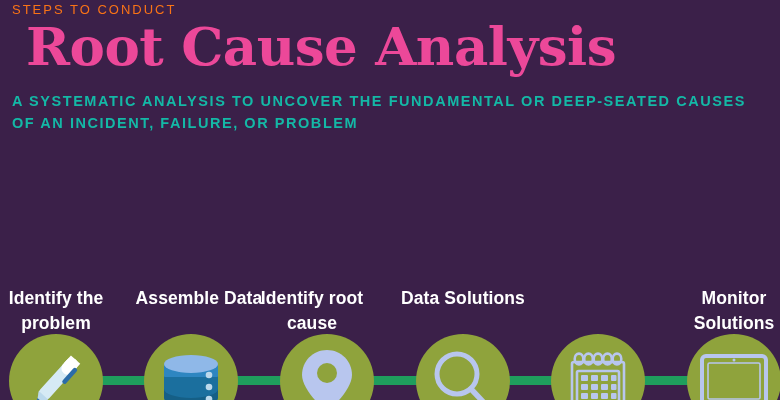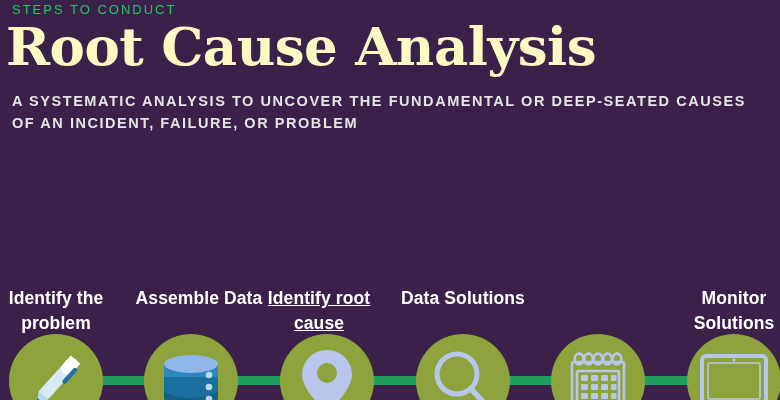--- a/index.html
+++ b/index.html
@@ -22,48 +22,48 @@
     box-sizing: border-box;
   }
 
   
   .eyebrow {
     position: absolute;
     left: 12px;
     top: 2px;
     font-size: 13px;
     letter-spacing: 2.0px;
-    color: #22c55e;
+    color: #f97316;
     font-weight: 400;
     text-transform: uppercase;
     line-height: 16px;
     white-space: nowrap;
   }
   .main-title {
     position: absolute;
-    left: 6px;
+    left: 26px;
     top: 15px;
     font-family: "DejaVu Serif", "Liberation Serif", serif;
     font-size: 53px;
     font-weight: 700;
-    color: #fef9c3;
+    color: #ec4899;
     line-height: 62px;
     letter-spacing: -0.5px;
     white-space: nowrap;
   }
   .subtitle {
     position: absolute;
     left: 12px;
     top: 90px;
     width: 740px;
     font-size: 14.5px;
     font-weight: 600;
     letter-spacing: 1.55px;
     line-height: 22px;
-    color: #e5e5e5;
+    color: #14b8a6;
     text-transform: uppercase;
   }
 
   
   .steps {
     position: absolute;
     left: 0;
     top: 166px;
     width: 780px;
     height: 100px;
@@ -200,17 +200,17 @@
           <rect x="9" y="10" width="52" height="36" rx="1.5" fill="none" stroke="#b8c6ee" stroke-width="1.6"></rect>
           <circle cx="35" cy="7" r="1.5" fill="#b8c6ee"></circle>
           <rect x="28" y="48" width="14" height="2" rx="1" fill="#b8c6ee"></rect>
         </svg>
       </span>
     </div>
   </div>
 
   <div class="label" style="left:-19px;">Identify the problem</div>
   <div class="label" style="left:124px;">Assemble Data</div>
-  <div class="label" style="left:244px;text-decoration:underline;">Identify root cause</div>
+  <div class="label" style="left:237px;">Identify root cause</div>
   <div class="label" style="left:388px;">Data Solutions</div>
   <div class="label" style="left:659px;">Monitor Solutions</div>
 
 </div>
 
 </body></html>

